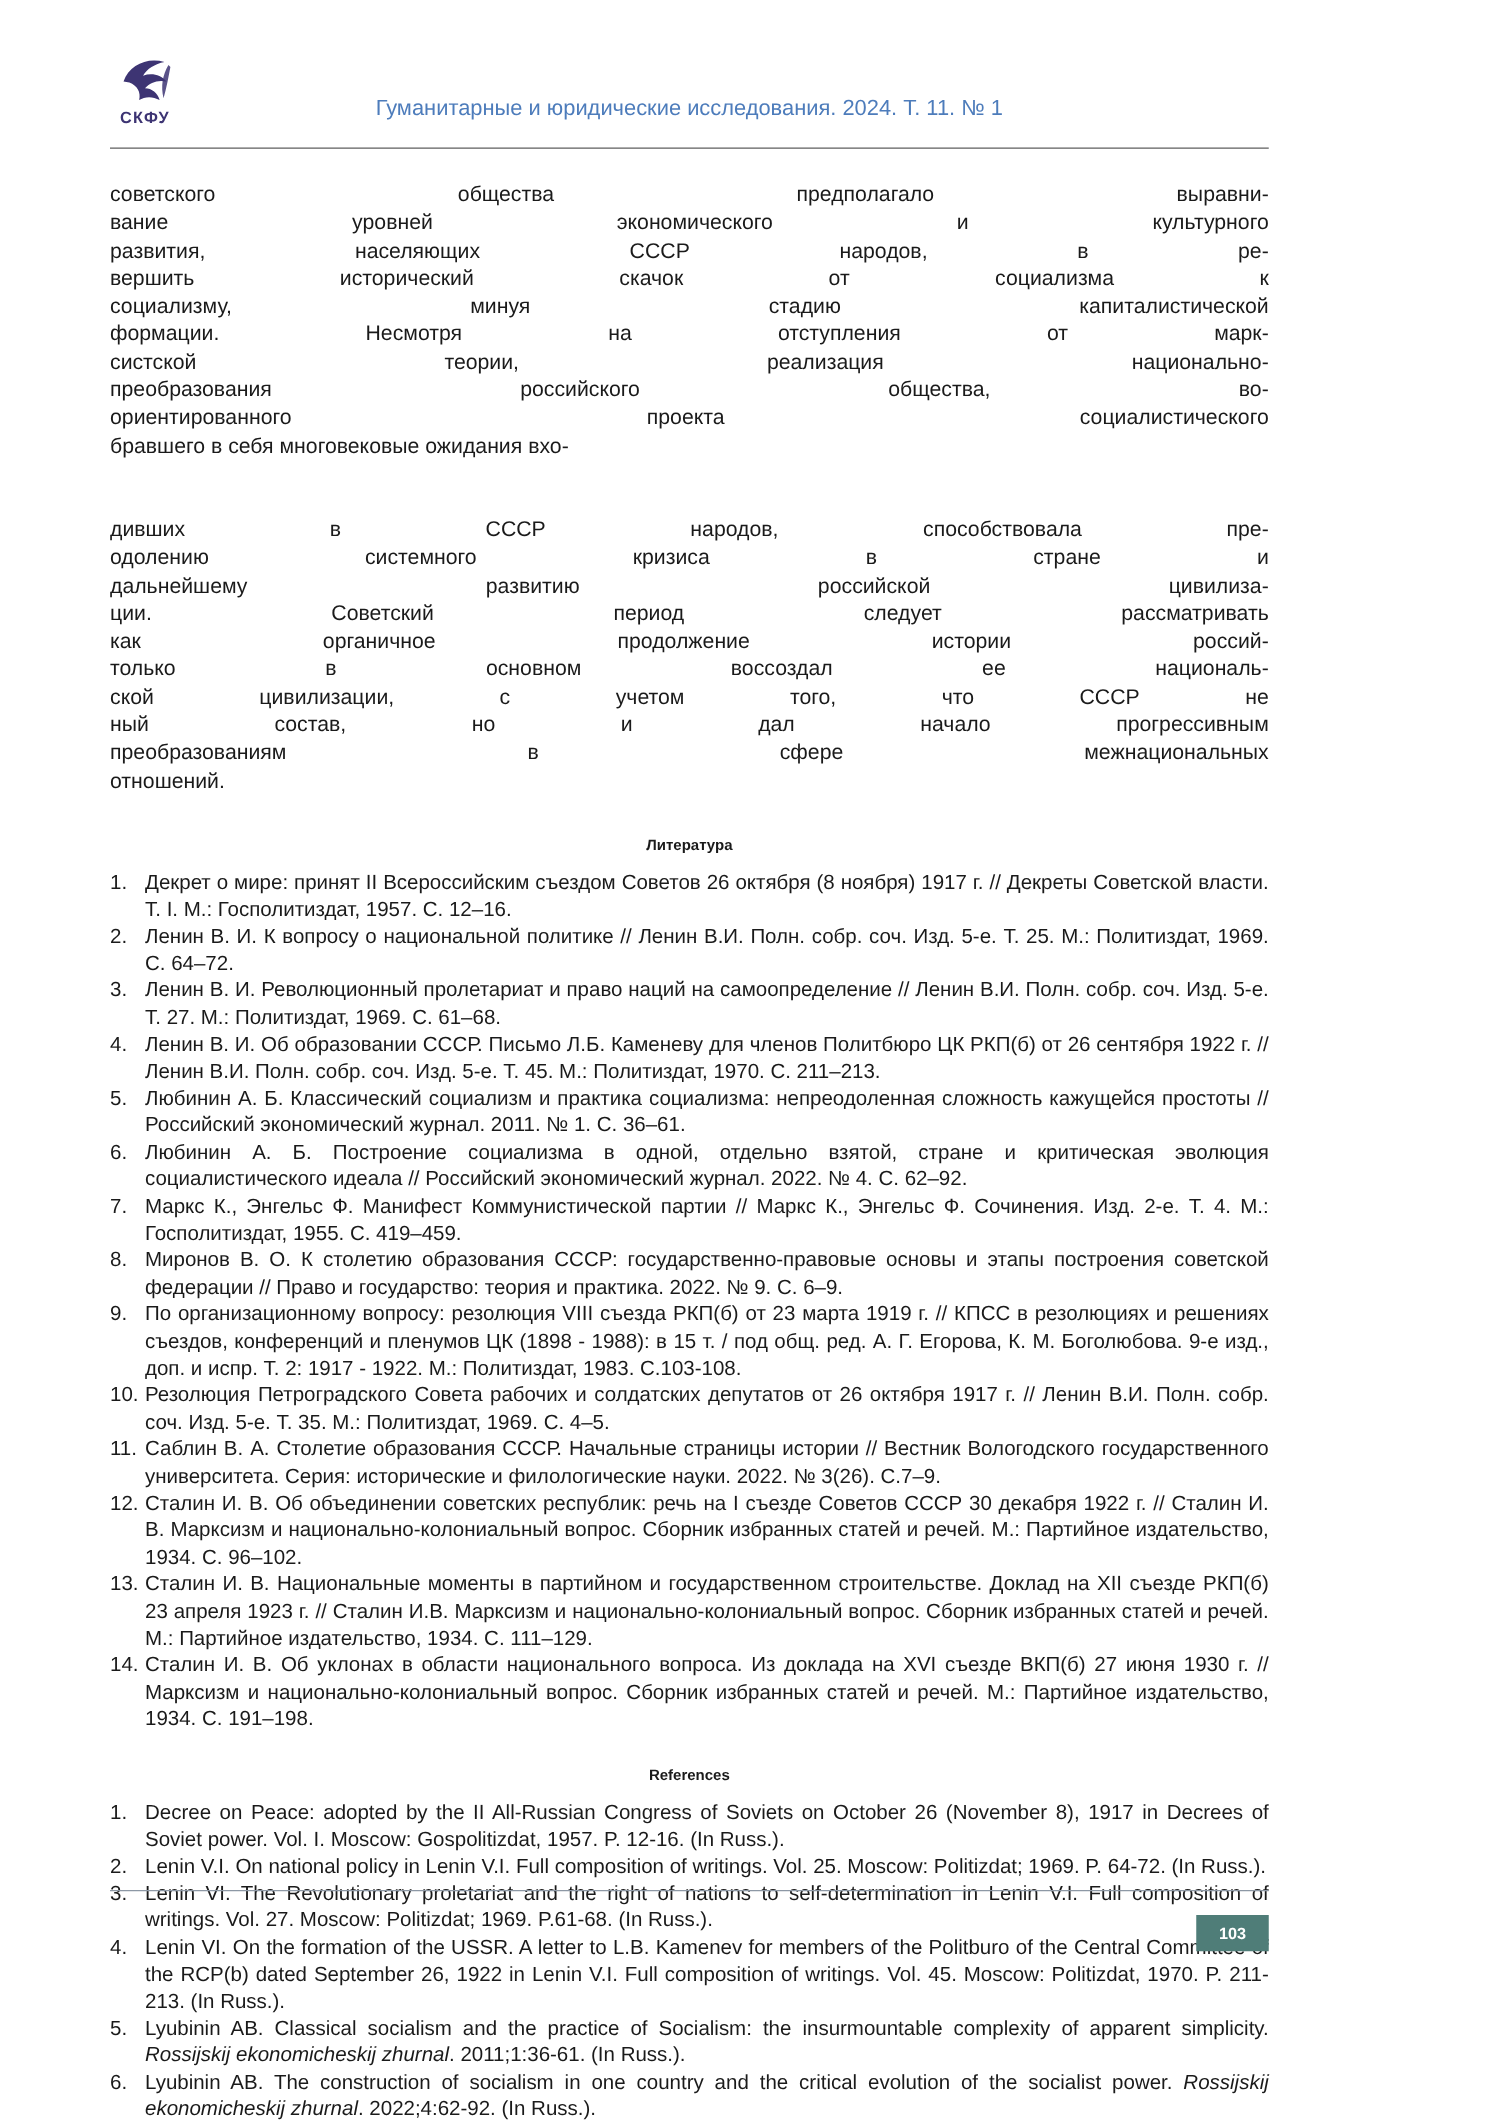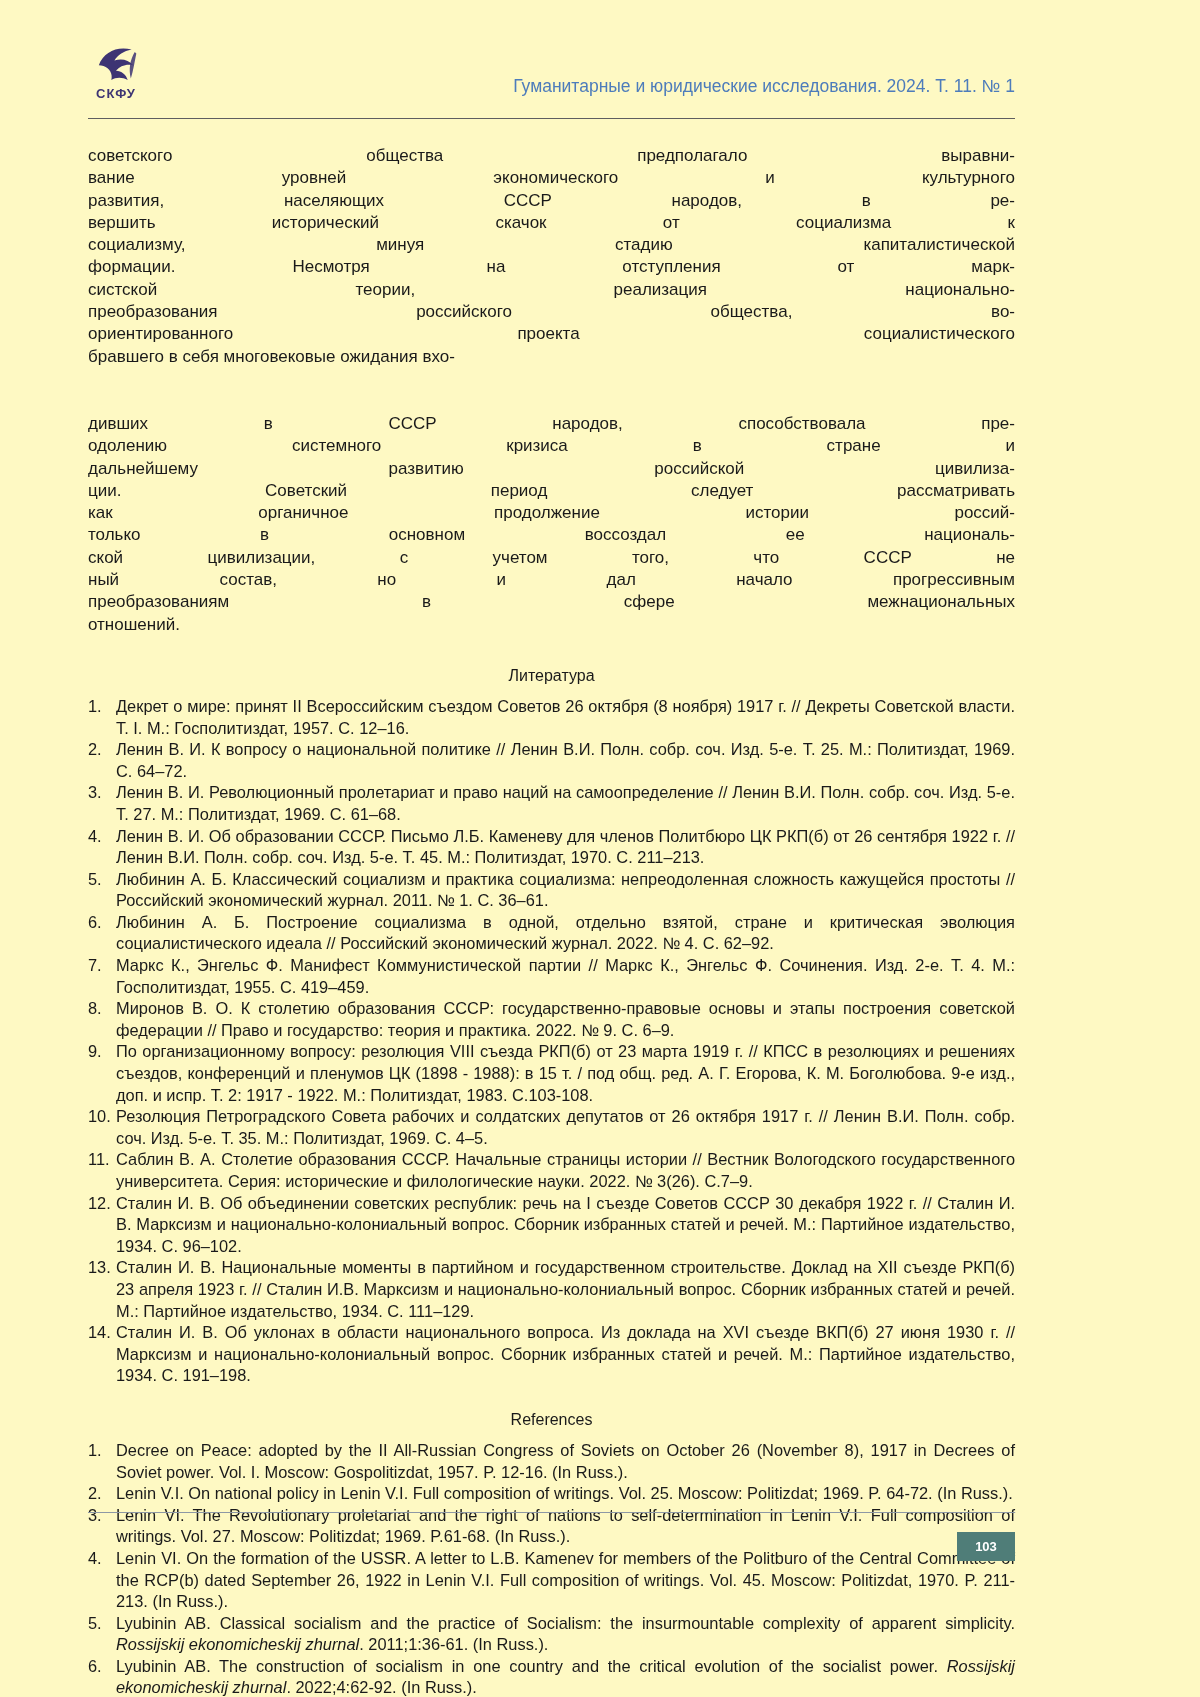--- a/index.html
+++ b/index.html
@@ -3,46 +3,46 @@
 <meta charset="utf-8">
 <style>
   :root{
     --header-text:#4d7cbb;
     --page-badge-bg:#4f7d78;
     --page-badge-text:#ffffff;
     --logo-color:#3d3473;
   }
   html,body{margin:0;padding:0;background:#e8e8e8;}
   .page{
-    width:1200px;height:1697px;background:#fef9c3;margin:0 auto;
+    width:1200px;height:1697px;background:#ffffff;margin:0 auto;
     position:relative;overflow:hidden;
     font-family:"Liberation Sans","DejaVu Sans",sans-serif;
     color:#1a1a1a;
   }
   .content{position:relative;padding:46px 185px 0 88px;}
 
   
   .page-header{position:relative;height:72px;border-bottom:1px solid #5f5f5f;}
   .logo-block{position:absolute;left:-4px;top:-2px;width:64px;text-align:center;}
   .logo-icon{display:block;margin:0 auto;}
   .logo-label{display:block;font-size:13px;font-weight:bold;letter-spacing:1px;color:var(--logo-color);margin-top:-2px;}
   .journal-title{
-    position:absolute;left:0;right:0;top:30px;text-align:right;
+    position:absolute;left:0;right:0;top:30px;text-align:center;
     font-size:17.5px;color:var(--header-text);
   }
 
   
   .article-columns{display:flex;gap:45px;margin-top:26px;flex-direction:column;}
   .article-col{flex:1 1 0;font-size:17px;}
   .jline{line-height:22.3px;text-align:justify;text-align-last:justify;white-space:normal;}
   .jline.jlast{text-align-last:left;}
 
   
   .section-title{
-    text-align:center;font-weight:normal;font-size:16px;
+    text-align:center;font-weight:bold;font-size:12px;
     margin-top:29px;margin-bottom:9px;line-height:22px;
   }
   .section-title.refs{margin-top:22px;}
 
   
   .ref-list{font-size:16.4px;}
   .ref-item{display:flex;line-height:21.6px;}
   .ref-num{flex:0 0 28px;}
   .ref-text{flex:1 1 auto;text-align:justify;}
   .ref-text i{font-style:italic;}

